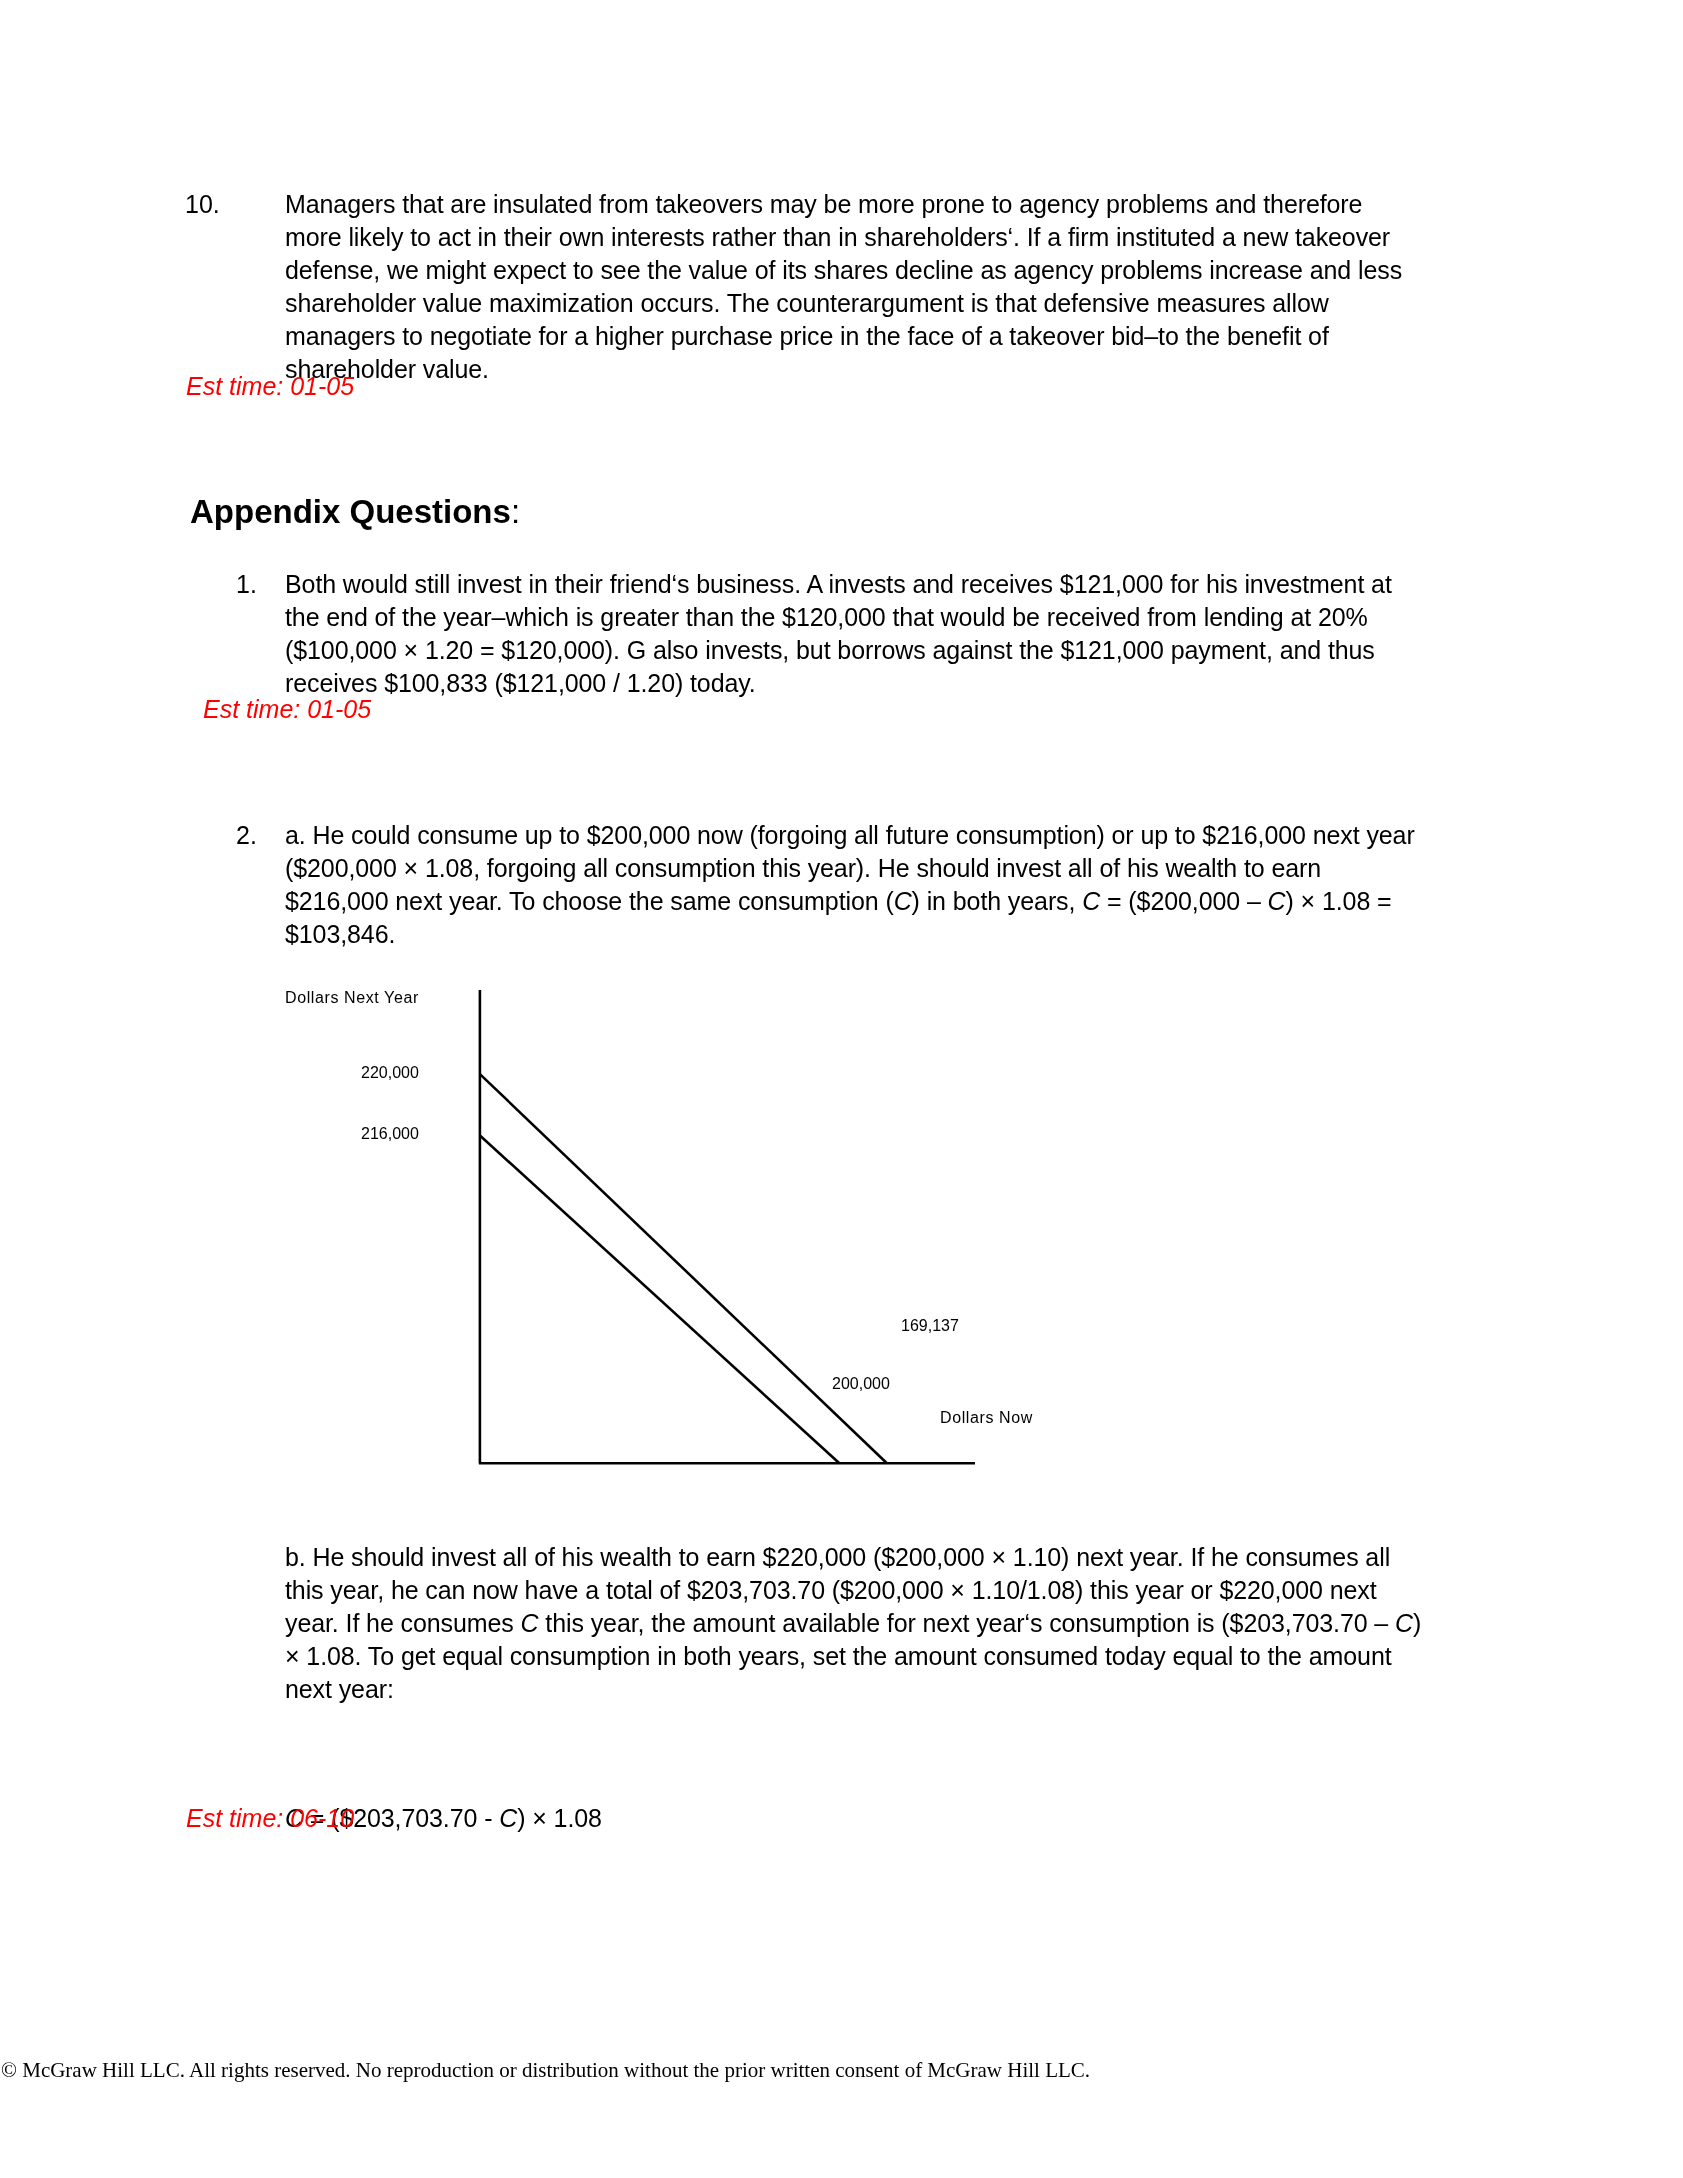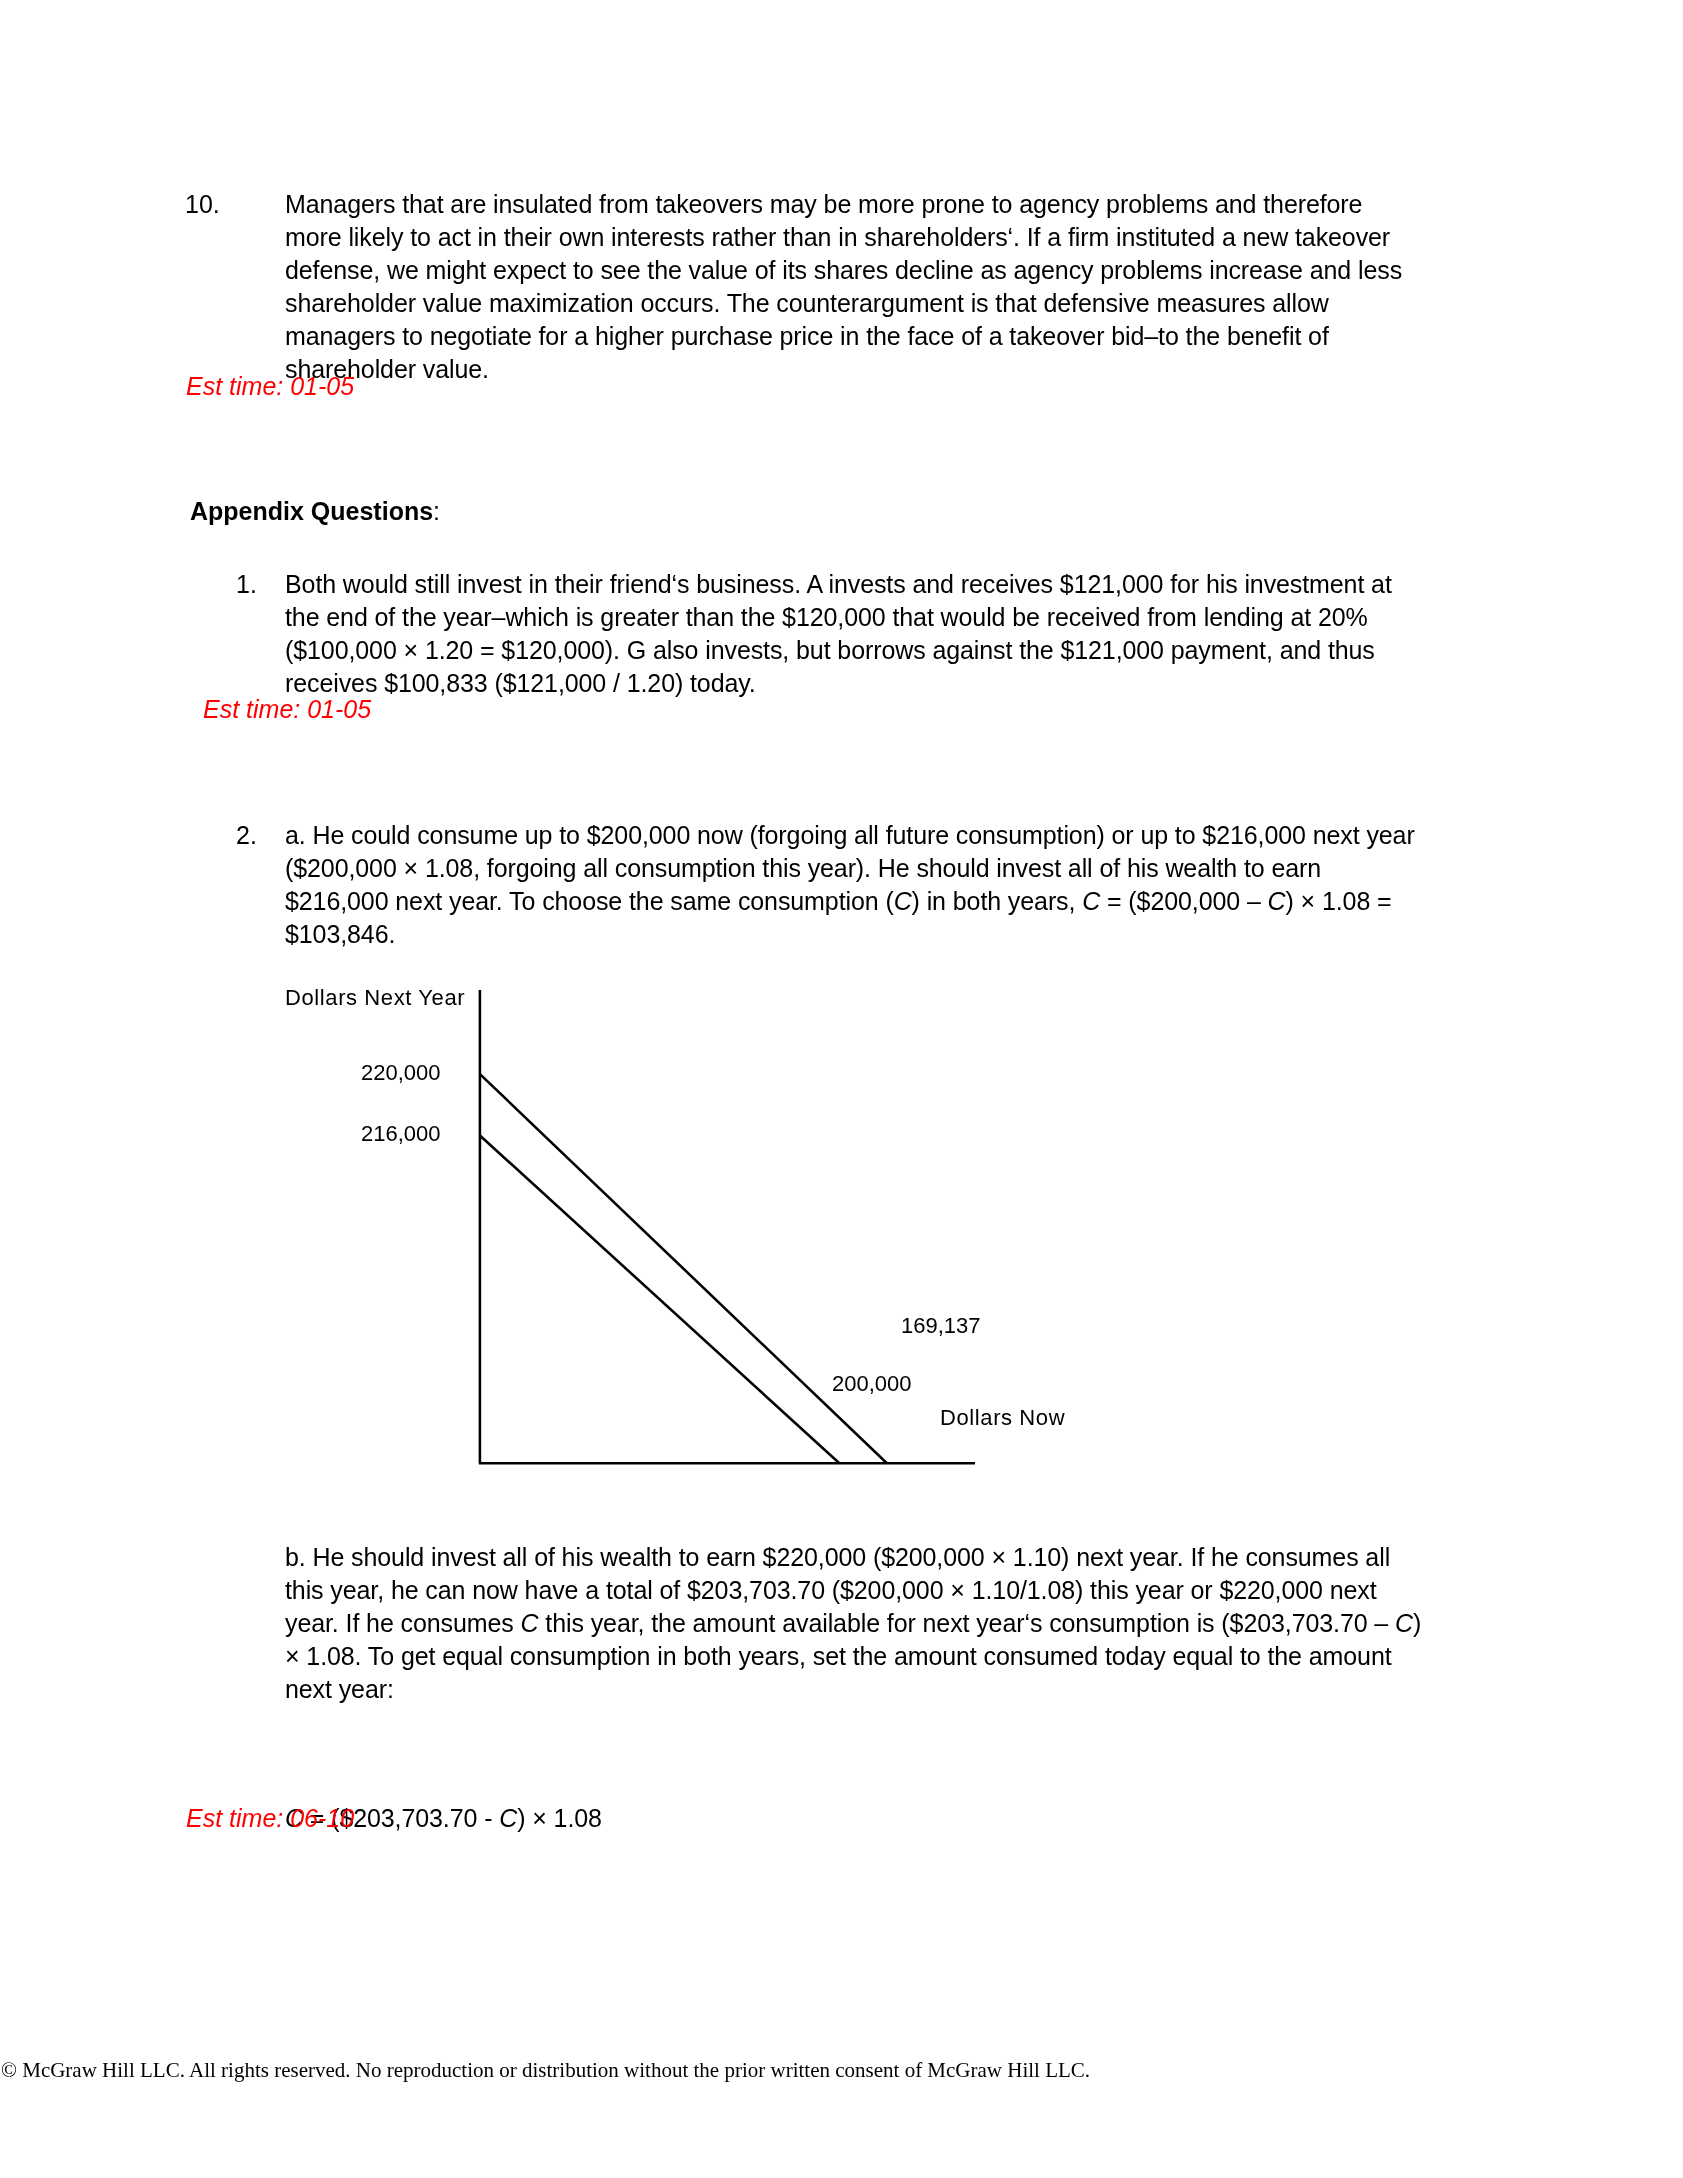--- a/index.html
+++ b/index.html
@@ -40,21 +40,21 @@
   .est {
     position: absolute;
     color: #ff0000;
     font-style: italic;
     font-size: 25px;
     line-height: 33px;
   }
 
   .heading {
     position: absolute;
-    font-size: 25px;
+    font-size: 33px;
     line-height: 33px;
   }
   .heading b { font-weight: bold; }
 
   i.var { font-style: italic; }
 
   
   #p10-num { left: 185px; top: 188px; }
   #p10-body { left: 285px; top: 188px; width: 1129px; }
   #est1 { left: 186px; top: 370px; }
@@ -75,21 +75,21 @@
   #chart {
     position: absolute;
     left: 267px;
     top: 975px;
     width: 812px;
     height: 515px;
   }
   #chart svg { display: block; }
   .chart-label {
     position: absolute;
-    font-size: 22px;
+    font-size: 16px;
     line-height: 26px;
     white-space: nowrap;
   }
   #lbl-y-axis   { left: 18px;  top: 10px; letter-spacing: 0.6px; }
   #lbl-220      { left: 94px;  top: 85px; }
   #lbl-216      { left: 94px;  top: 146px; }
   #lbl-203704   { left: 634px; top: 338px; }
   #lbl-200000   { left: 565px; top: 396px; }
   #lbl-x-axis   { left: 673px; top: 430px; letter-spacing: 0.6px; }
 

